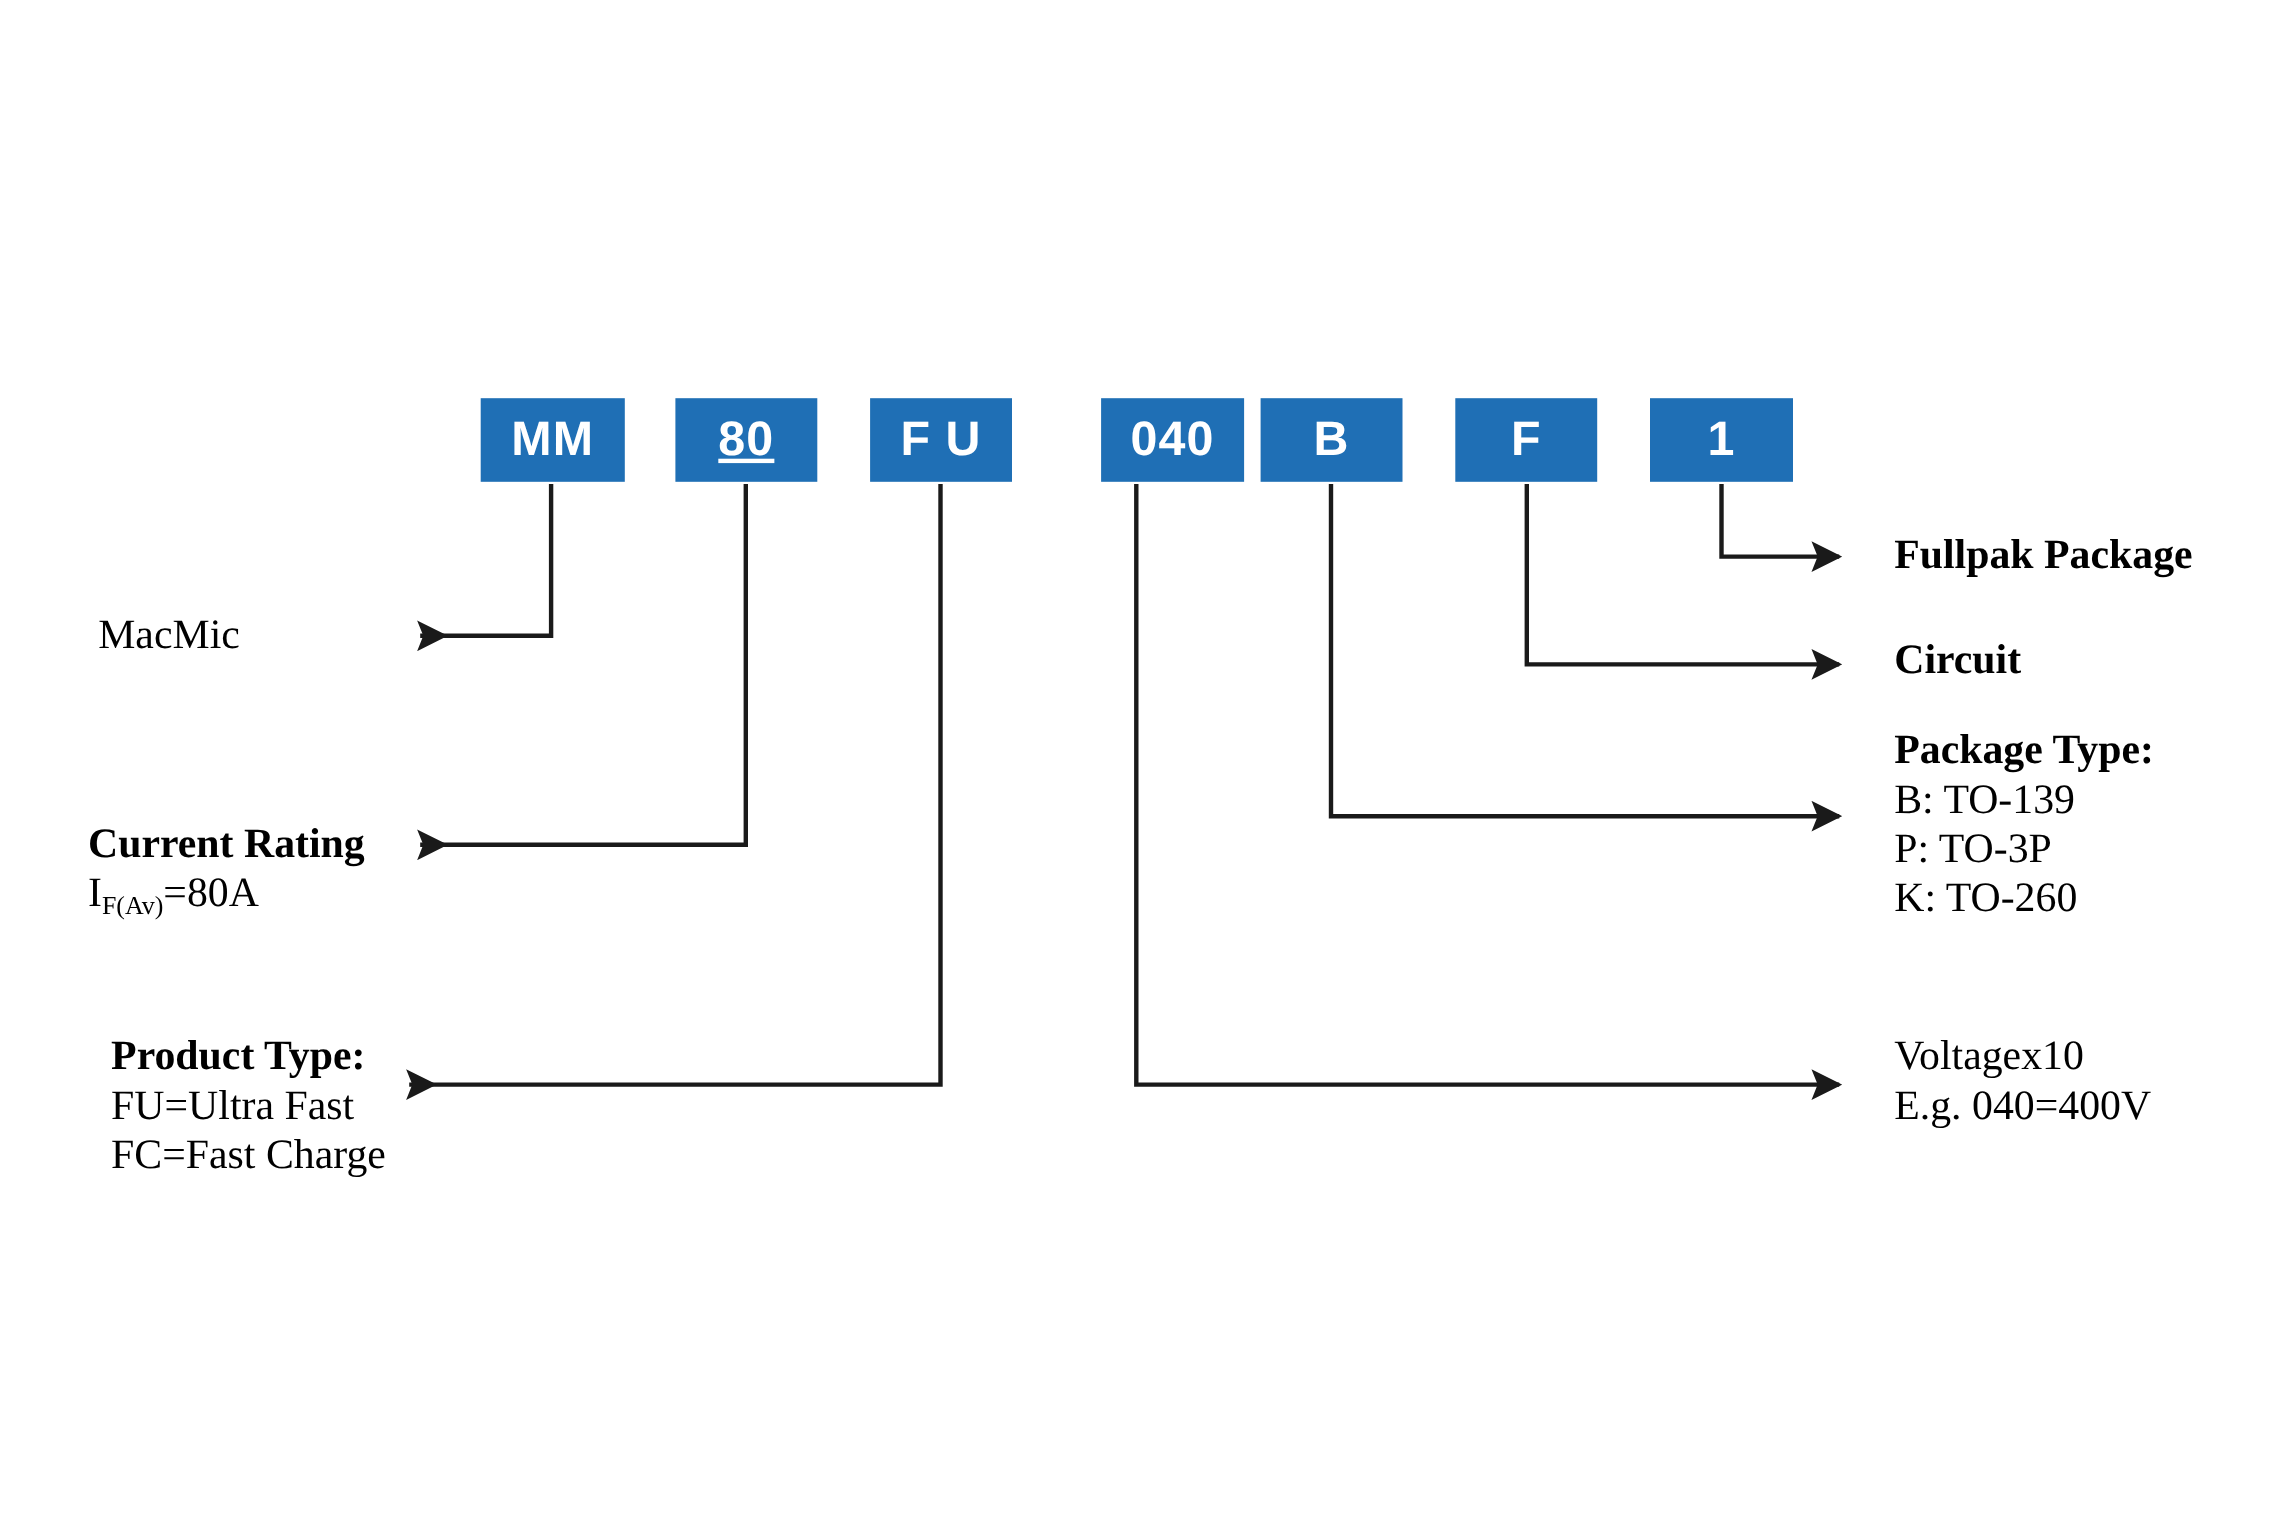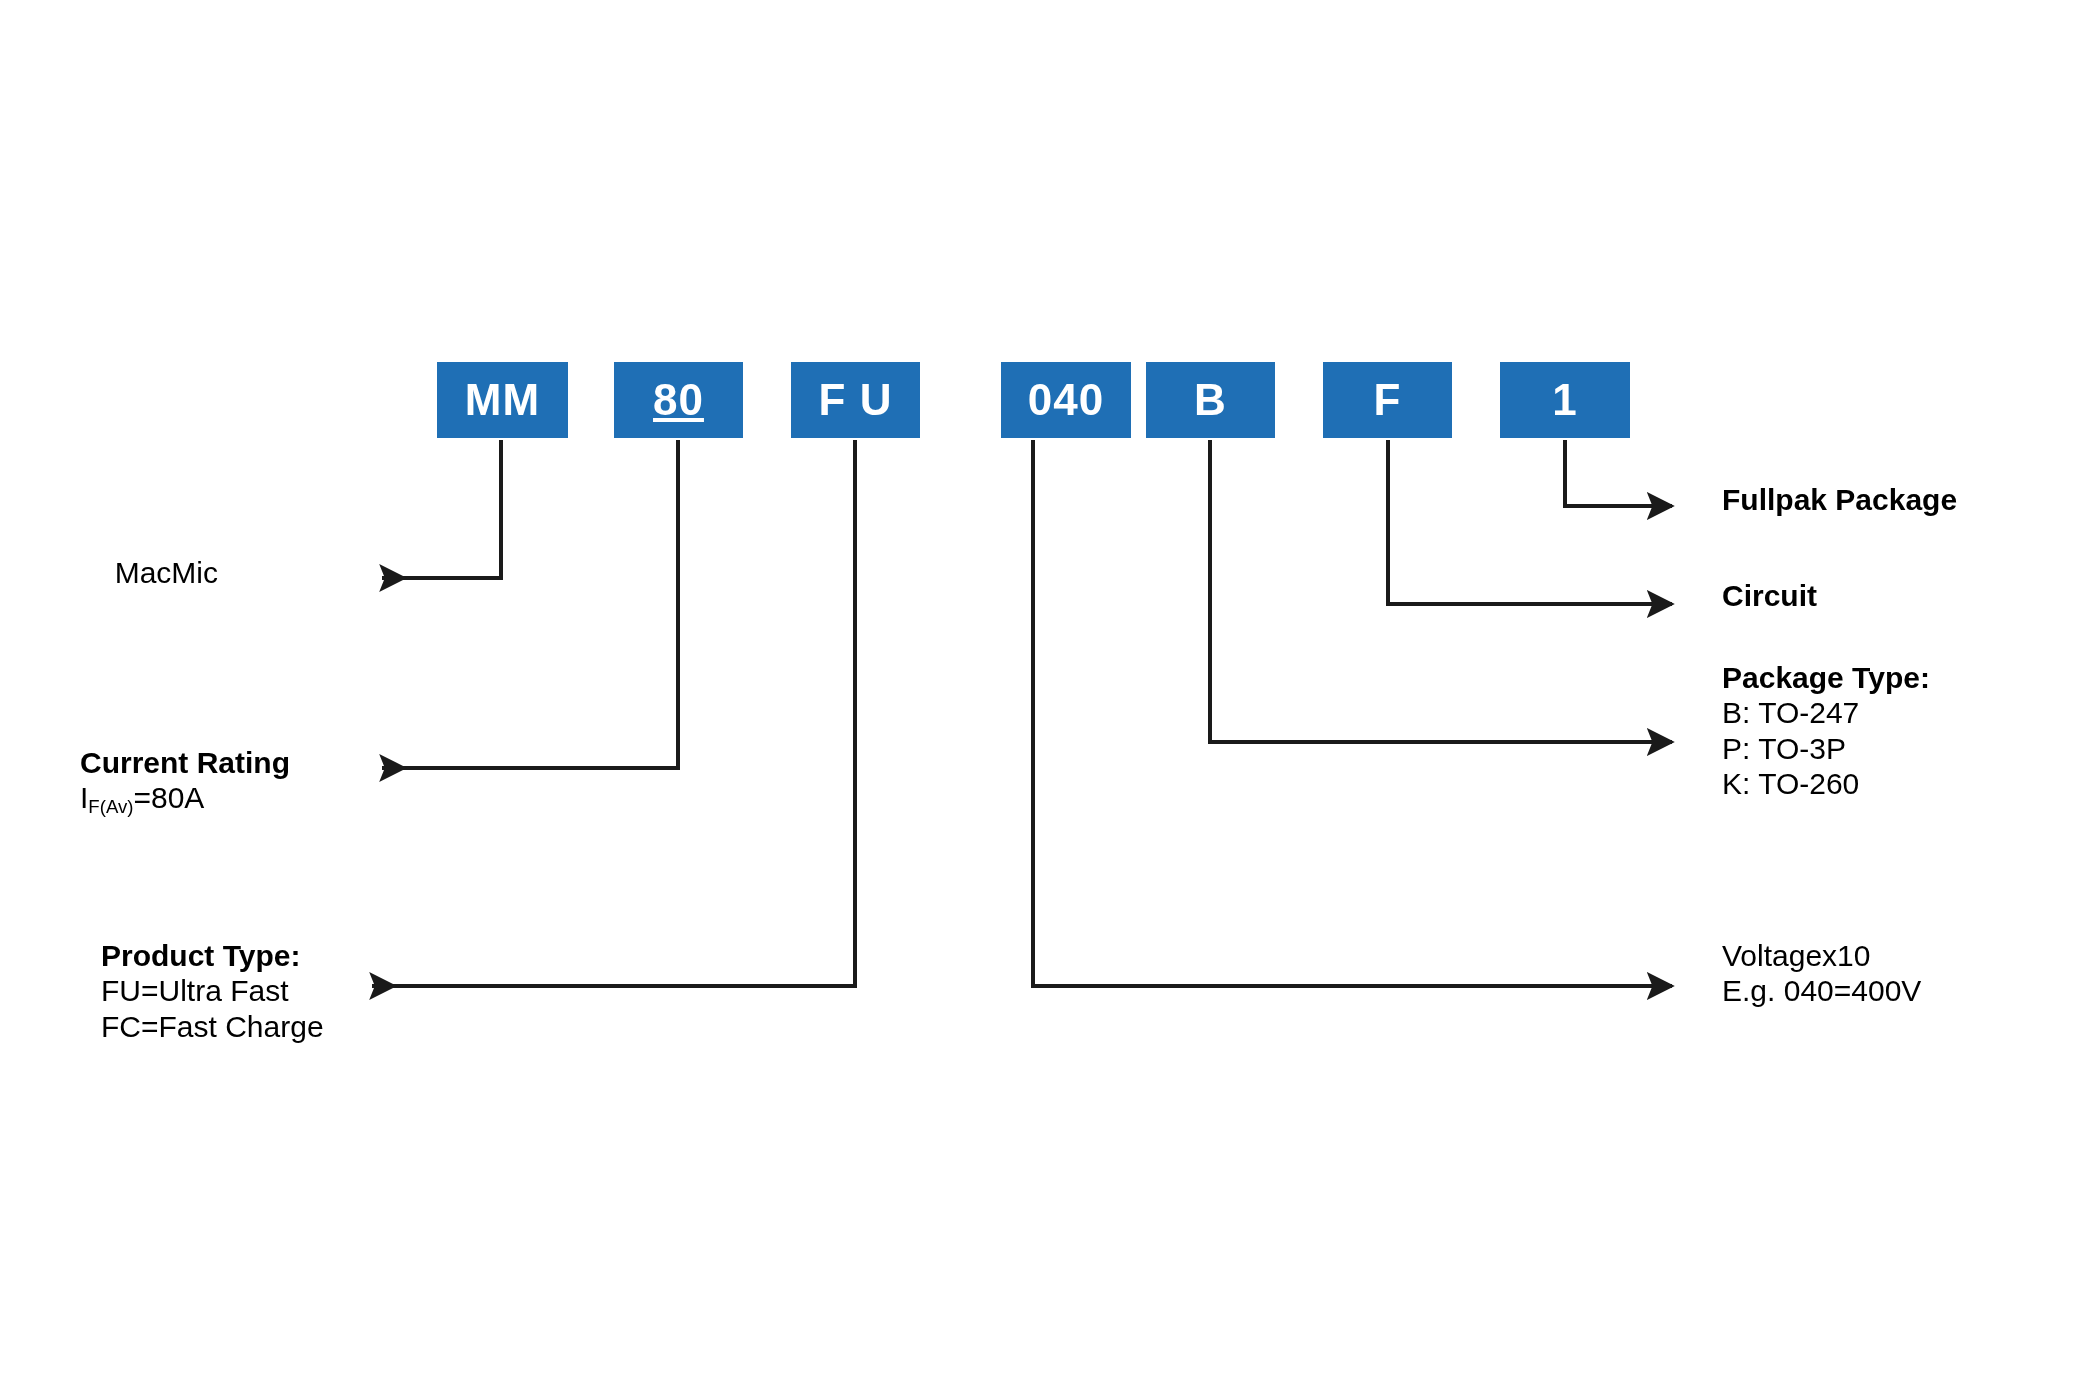--- a/index.html
+++ b/index.html
@@ -39,23 +39,24 @@
     align-items: center;
     justify-content: center;
     height: 76px;
     top: 362px;
     box-sizing: border-box;
   }
 
   
   .note {
     position: absolute;
-    font-size: 30px;
+    font-size: 38px;
     line-height: 1.18;
     white-space: nowrap;
+    font-family: Liberation Serif, serif;
   }
   .note .hd {
     font-weight: bold;
     display: block;
   }
   .note .ln {
     display: block;
     font-weight: normal;
   }
   .note.plain {
@@ -145,21 +146,21 @@
   <div class="note" style="left:1722px; top:482px;">
     <span class="hd">Fullpak Package</span>
   </div>
 
   <div class="note" style="left:1722px; top:578px;">
     <span class="hd">Circuit</span>
   </div>
 
   <div class="note" style="left:1722px; top:660px;">
     <span class="hd">Package Type:</span>
-    <span class="ln">B: TO-247</span>
+    <span class="ln">B: TO-139</span>
     <span class="ln">P: TO-3P</span>
     <span class="ln">K: TO-260</span>
   </div>
 
   <div class="note plain" style="left:1722px; top:938px;">
     <span class="ln">Voltagex10</span>
     <span class="ln">E.g. 040=400V</span>
   </div>
 
 </div>

